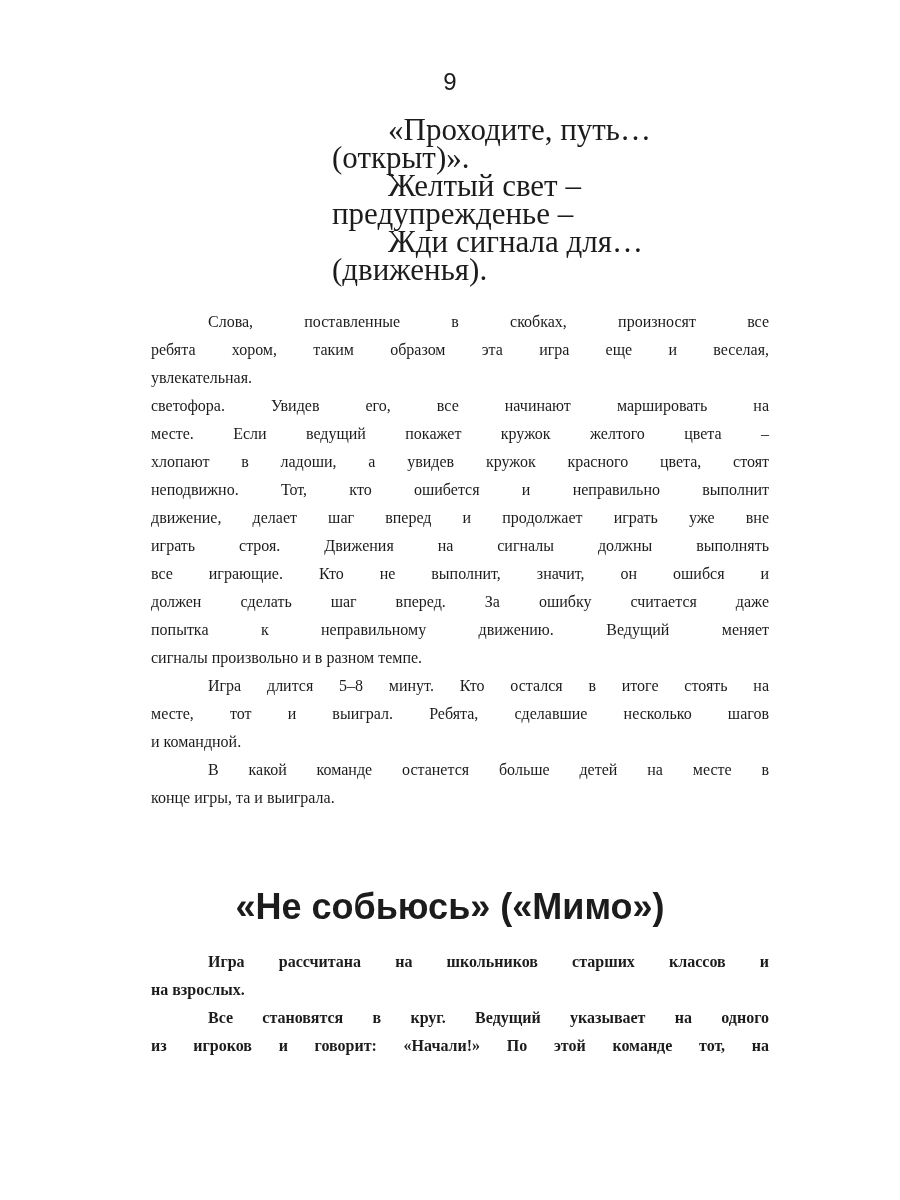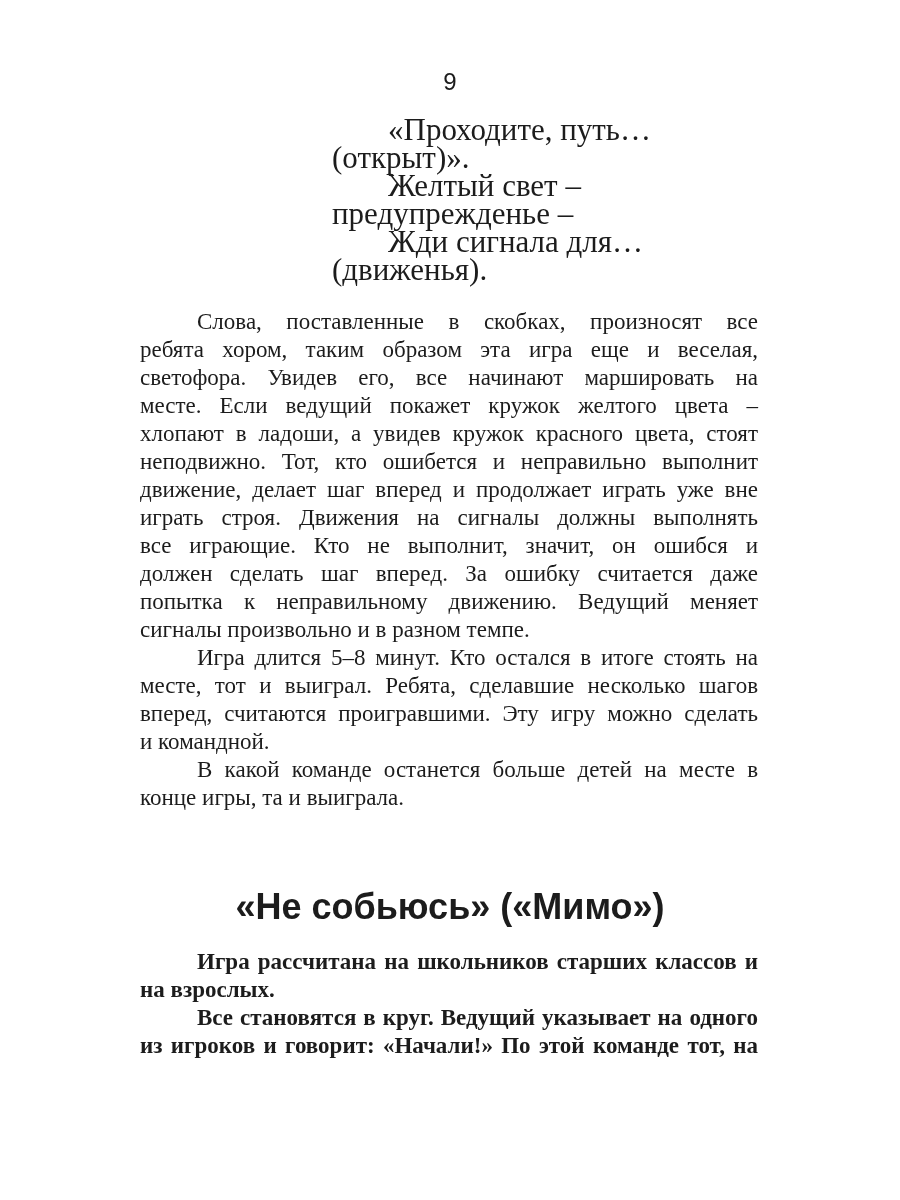--- a/index.html
+++ b/index.html
@@ -32,23 +32,23 @@
     left: 332px;
     font-size: 31px;
     line-height: 28px;
     white-space: nowrap;
   }
   .verse-line.ind {
     padding-left: 56px;
   }
   .text-block {
     position: absolute;
-    left: 140px;
+    left: 151px;
     width: 618px;
-    font-size: 23px;
+    font-size: 16px;
     line-height: 28px;
   }
   #paragraphs-top { top: 308px; }
   #paragraphs-bottom { top: 948px; font-weight: bold; }
   .para { margin: 0; }
   .line {
     text-align: justify;
     text-align-last: justify;
   }
   .line.first { text-indent: 57px; }
@@ -78,37 +78,37 @@
       <div class="verse-line ind">Желтый свет –</div>
       <div class="verse-line">предупрежденье –</div>
       <div class="verse-line ind">Жди сигнала для…</div>
       <div class="verse-line">(движенья).</div>
     </div>
 
   <div class="text-block" id="paragraphs-top">
       <div class="para">
         <div class="line first">Слова, поставленные в скобках, произносят все</div>
         <div class="line">ребята хором, таким образом эта игра еще и веселая,</div>
+        <div class="line last">увлекательная.</div>
       </div>
       <div class="para">
         <div class="line">светофора. Увидев его, все начинают маршировать на</div>
         <div class="line">месте. Если ведущий покажет кружок желтого цвета –</div>
         <div class="line">хлопают в ладоши, а увидев кружок красного цвета, стоят</div>
         <div class="line">неподвижно. Тот, кто ошибется и неправильно выполнит</div>
         <div class="line">движение, делает шаг вперед и продолжает играть уже вне</div>
         <div class="line">играть строя. Движения на сигналы должны выполнять</div>
         <div class="line">все играющие. Кто не выполнит, значит, он ошибся и</div>
         <div class="line">должен сделать шаг вперед. За ошибку считается даже</div>
         <div class="line">попытка к неправильному движению. Ведущий меняет</div>
         <div class="line last">сигналы произвольно и в разном темпе.</div>
       </div>
       <div class="para">
         <div class="line first">Игра длится 5–8 минут. Кто остался в итоге стоять на</div>
         <div class="line">месте, тот и выиграл. Ребята, сделавшие несколько шагов</div>
-        <div class="line">вперед, считаются проигравшими. Эту игру можно сделать</div>
         <div class="line last">и командной.</div>
       </div>
       <div class="para">
         <div class="line first">В какой команде останется больше детей на месте в</div>
         <div class="line last">конце игры, та и выиграла.</div>
       </div>
     </div>
 
   <h2 class="heading">«Не собьюсь» («Мимо»)</h2>
 

